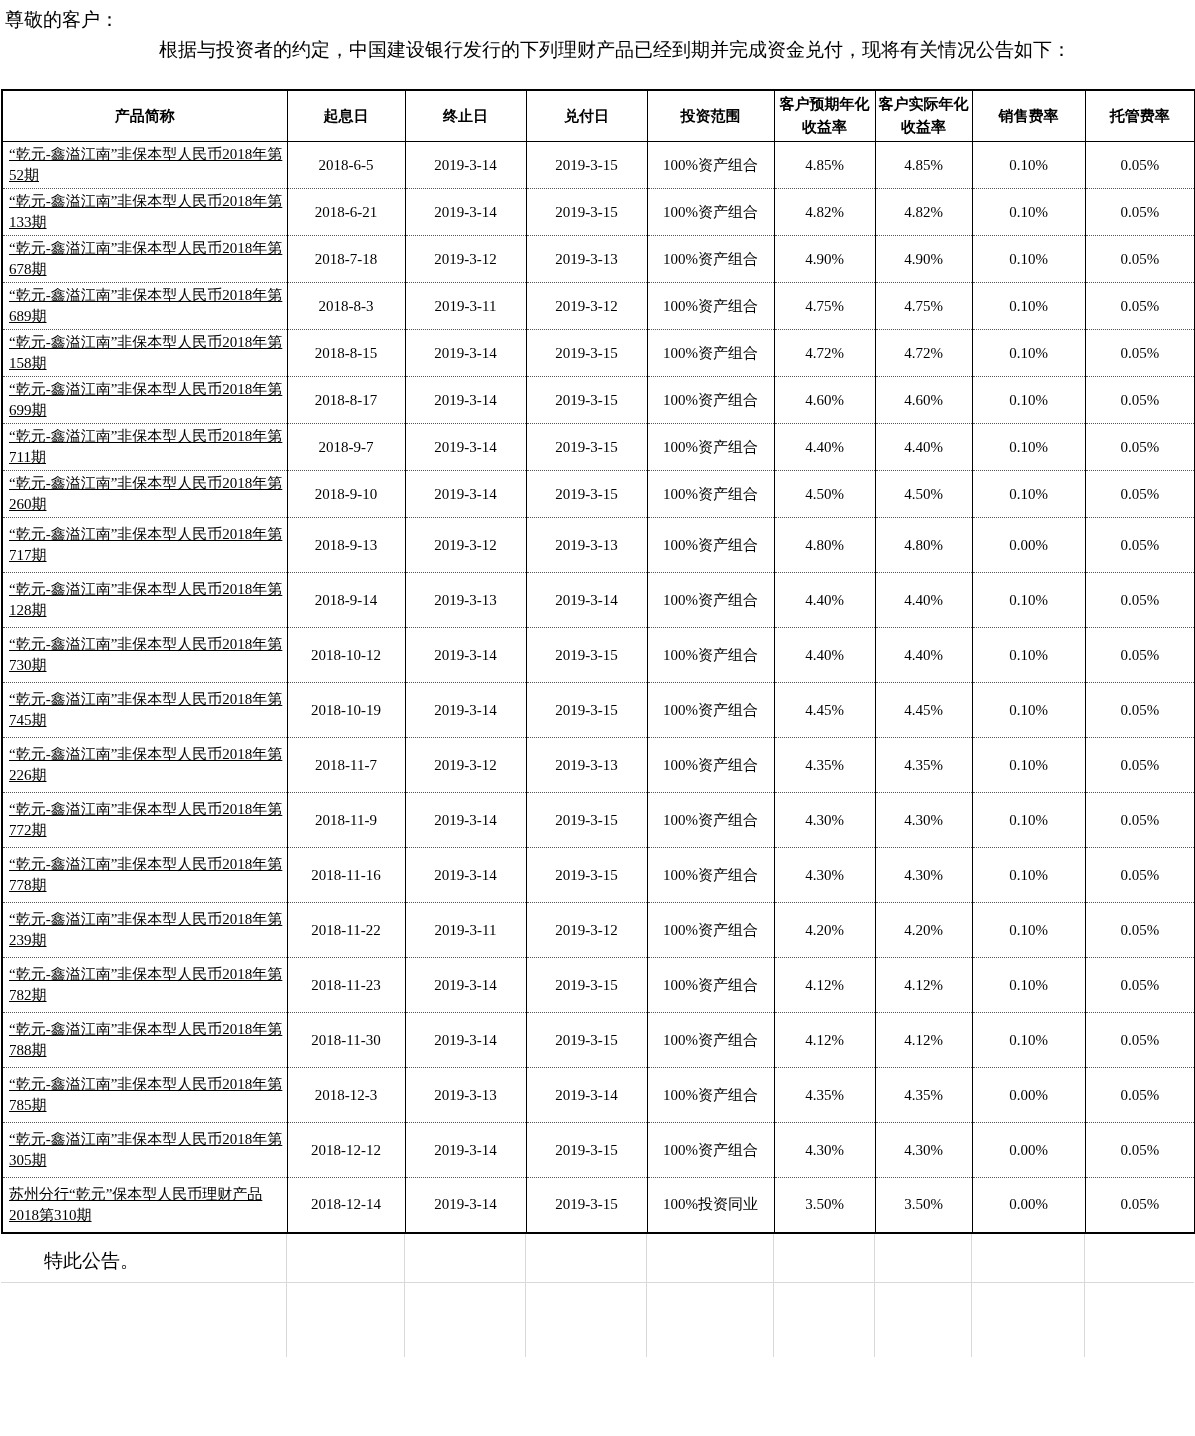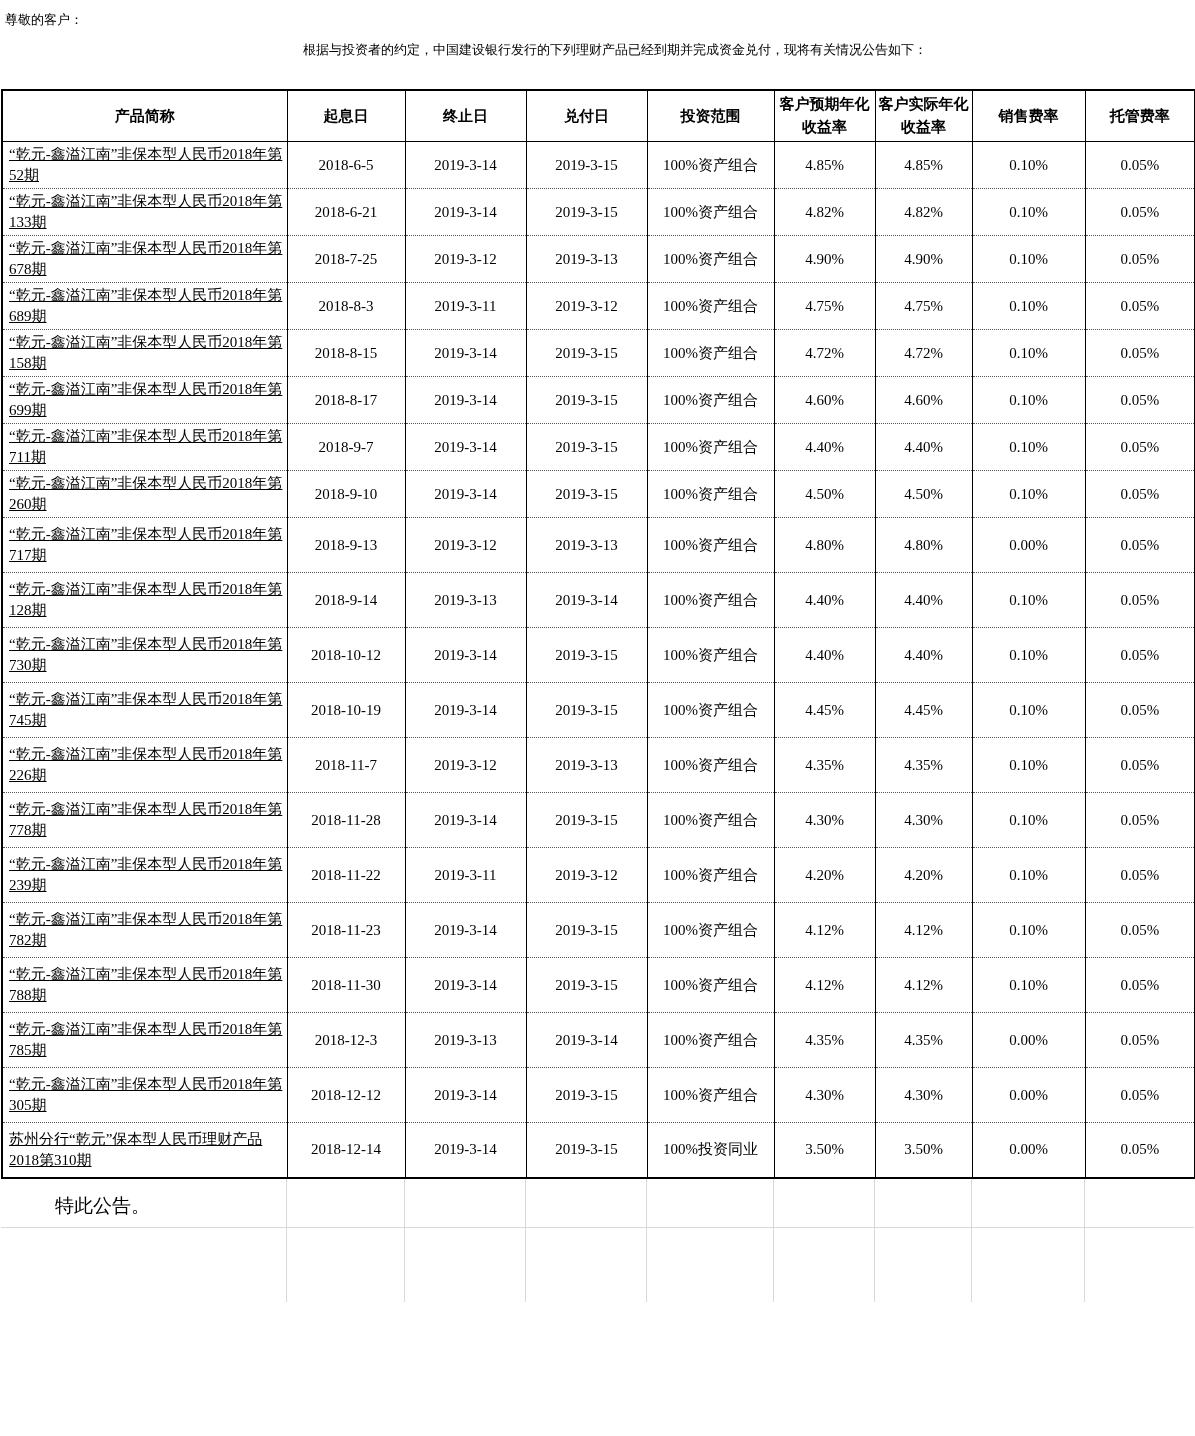--- a/index.html
+++ b/index.html
@@ -6,21 +6,21 @@
   body{
     width:1195px;height:1436px;
     background:#ffffff;color:#000;
     font-family:"Liberation Serif", serif;
     overflow:hidden;
   }
   .intro{
     height:89px;box-sizing:border-box;
     padding:8px 10px 0 5px;
     font-family:"Liberation Sans", sans-serif;
-    font-size:13px;line-height:24px;
+    font-size:19px;line-height:24px;
   }
   .intro .para{margin-top:6px;padding-left:40px;text-align:center;}
   table.products{
     border-collapse:collapse;table-layout:fixed;
     width:1193px;margin-left:1px;
     border:2px solid #000;
   }
   th,td{
     border-left:1px solid #000;border-right:1px solid #000;
     font-size:15px;text-align:center;
@@ -37,21 +37,21 @@
   tr.tall{height:55px;margin-left:22px;}
   td.name{
     text-align:left;padding:2px 2px 2px 6px;line-height:21px;text-decoration:underline;
   }
   .footer{
     position:relative;width:1193px;height:123px;margin-left:1px;
     font-family:"Liberation Sans", sans-serif;
   }
   .grid-v{position:absolute;top:0;bottom:0;width:1px;background:#d9d9d9;}
   .grid-h{position:absolute;left:0;right:0;height:1px;background:#d9d9d9;}
-  .closing{position:absolute;left:54px;top:14px;font-size:19px;}
+  .closing{position:absolute;left:43px;top:14px;font-size:19px;}
 </style>
 </head>
 <body>
 
 <div>
 
   <div class="intro">
     <div>尊敬的客户：</div>
     <div class="para">根据与投资者的约定，中国建设银行发行的下列理财产品已经到期并完成资金兑付，现将有关情况公告如下：</div>
   </div>
@@ -99,21 +99,21 @@
           <td>2019-3-14</td>
           <td>2019-3-15</td>
           <td>100%资产组合</td>
           <td>4.82%</td>
           <td>4.82%</td>
           <td>0.10%</td>
           <td>0.05%</td>
         </tr>
         <tr class="short">
           <td class="name">“乾元-鑫溢江南”非保本型人民币2018年第678期</td>
-          <td>2018-7-25</td>
+          <td>2018-7-18</td>
           <td>2019-3-12</td>
           <td>2019-3-13</td>
           <td>100%资产组合</td>
           <td>4.90%</td>
           <td>4.90%</td>
           <td>0.10%</td>
           <td>0.05%</td>
         </tr>
         <tr class="short">
           <td class="name">“乾元-鑫溢江南”非保本型人民币2018年第689期</td>
@@ -219,22 +219,33 @@
           <td>2018-11-7</td>
           <td>2019-3-12</td>
           <td>2019-3-13</td>
           <td>100%资产组合</td>
           <td>4.35%</td>
           <td>4.35%</td>
           <td>0.10%</td>
           <td>0.05%</td>
         </tr>
         <tr class="tall">
+          <td class="name">“乾元-鑫溢江南”非保本型人民币2018年第772期</td>
+          <td>2018-11-9</td>
+          <td>2019-3-14</td>
+          <td>2019-3-15</td>
+          <td>100%资产组合</td>
+          <td>4.30%</td>
+          <td>4.30%</td>
+          <td>0.10%</td>
+          <td>0.05%</td>
+        </tr>
+        <tr class="tall">
           <td class="name">“乾元-鑫溢江南”非保本型人民币2018年第778期</td>
-          <td>2018-11-28</td>
+          <td>2018-11-16</td>
           <td>2019-3-14</td>
           <td>2019-3-15</td>
           <td>100%资产组合</td>
           <td>4.30%</td>
           <td>4.30%</td>
           <td>0.10%</td>
           <td>0.05%</td>
         </tr>
         <tr class="tall">
           <td class="name">“乾元-鑫溢江南”非保本型人民币2018年第239期</td>

